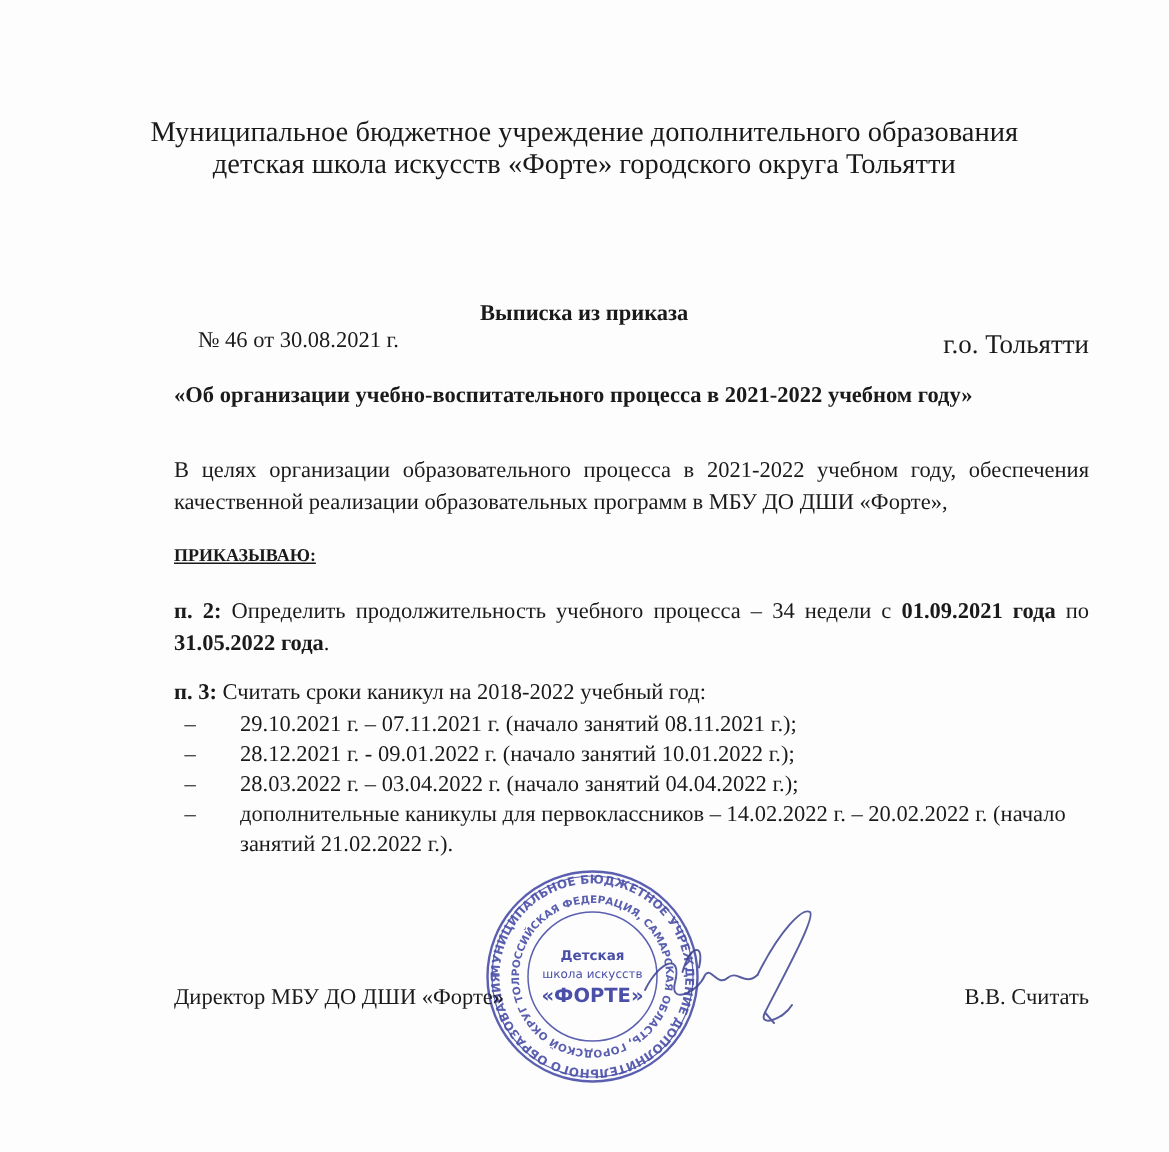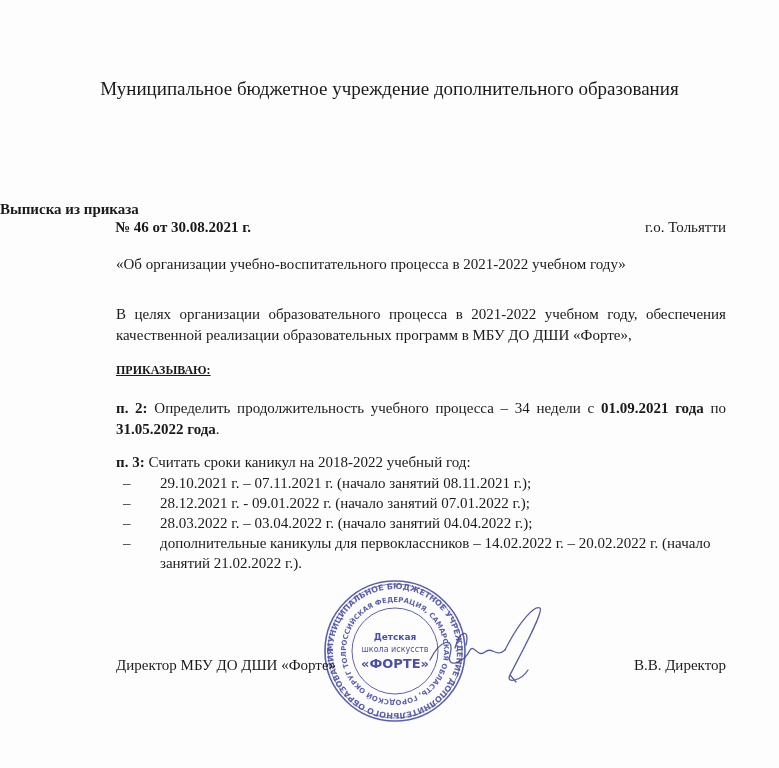--- a/index.html
+++ b/index.html
@@ -28,41 +28,41 @@
       width: 779px;
       text-align: center;
       font-size: 19px;
       line-height: 21px;
     }
     .header div { white-space: nowrap; }
     .title {
       position: absolute;
       left: 0; width: 779px;
       top: 201px;
+      text-align: center;
       font-weight: bold;
       font-size: 15px;
     }
     .order-no {
       position: absolute;
-      left: 115px;
+      left: 132px;
       top: 219px;
       font-size: 15px;
-      font-weight: bold;
     }
     .city {
       position: absolute;
       right: 53px;
       top: 219px;
-      font-size: 15px;
+      font-size: 18px;
     }
     .subject {
       position: absolute;
       left: 116px;
       top: 256px;
-      font-weight: normal;
+      font-weight: bold;
       font-size: 15px;
     }
     .para {
       position: absolute;
       left: 116px;
       width: 610px;
       font-size: 15px;
       line-height: 21px;
       text-align: justify;
       font-family: Liberation Serif, serif;
@@ -116,20 +116,21 @@
       height: 90px;
     }
   </style>
 </head>
 <body>
 
 <div class="page">
 
   <div class="header">
     <div>Муниципальное бюджетное учреждение дополнительного образования</div>
+    <div>детская школа искусств «Форте» городского округа Тольятти</div>
   </div>
 
   <div class="title">Выписка из приказа</div>
   <div class="order-no">№  46 от 30.08.2021 г.</div>
   <div class="city">г.о. Тольятти</div>
 
   <div class="subject">«Об организации учебно-воспитательного процесса в 2021-2022 учебном году»</div>
 
   <div class="para intro">В целях организации образовательного процесса в 2021-2022 учебном году, обеспечения качественной реализации образовательных программ в МБУ ДО ДШИ «Форте»,</div>
 
@@ -138,21 +139,21 @@
   <div class="para p2">
     <span class="b">п. 2:</span><span> Определить продолжительность учебного процесса – 34 недели с </span><span class="b">01.09.2021 года</span><span> по </span><span class="b">31.05.2022 года</span><span>.</span>
   </div>
 
   <div class="para p3">
     <div>
       <span class="b">п. 3:</span><span> Считать сроки каникул на 2018-2022 учебный год:</span>
     </div>
     <ul class="vac">
       <li><span class="dash">–</span><span>29.10.2021 г. – 07.11.2021 г. (начало занятий 08.11.2021 г.);</span></li>
-      <li><span class="dash">–</span><span>28.12.2021 г. - 09.01.2022 г. (начало занятий 07.01.2022 г.);</span></li>
+      <li><span class="dash">–</span><span>28.12.2021 г. - 09.01.2022 г. (начало занятий 10.01.2022 г.);</span></li>
       <li><span class="dash">–</span><span>28.03.2022 г. – 03.04.2022 г. (начало занятий 04.04.2022 г.);</span></li>
       <li style="text-align:left;"><span class="dash">–</span><span>дополнительные каникулы для первоклассников – 14.02.2022 г. – 20.02.2022 г. (начало занятий 21.02.2022 г.).</span></li>
     </ul>
   </div>
 
   <svg class="stamp" viewBox="0 0 150 142">
     <defs>
       <path id="outerArc" d="M 75 71 m -62 0 a 62 62 0 1 1 124 0 a 62 62 0 1 1 -124 0"></path>
       <path id="innerArc" d="M 75 71 m -49 0 a 49 49 0 1 1 98 0 a 49 49 0 1 1 -98 0"></path>
     </defs>
@@ -175,15 +176,15 @@
   <svg class="sig" viewBox="0 0 150 90">
     <g fill="none" stroke="#3c4290" stroke-width="1.3" stroke-linecap="round" opacity="0.85">
       <path d="M 20 60 C 30 40, 45 35, 40 55 C 36 70, 55 62, 60 50 C 64 44, 68 58, 75 52 C 82 46, 86 58, 95 50"></path>
       <path d="M 95 50 C 110 20, 125 5, 130 8 C 134 12, 110 55, 100 75 C 95 85, 112 80, 118 70"></path>
       <path d="M 45 48 C 50 30, 60 28, 56 45"></path>
       <path d="M 100 75 L 106 82"></path>
     </g>
   </svg>
 
   <div class="signature-row sign-left">Директор МБУ ДО ДШИ «Форте»</div>
-  <div class="signature-row sign-right">В.В. Директор</div>
+  <div class="signature-row sign-right">В.В. Считать</div>
 
 </div>
 
 </body></html>

